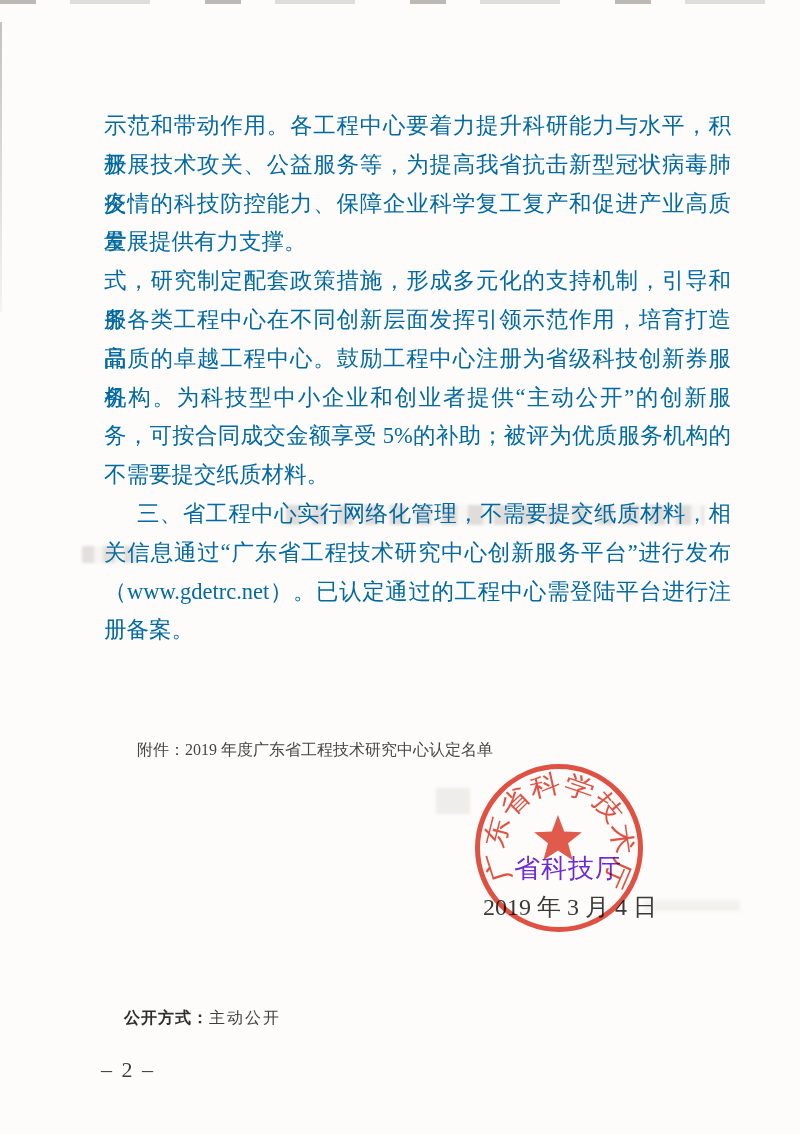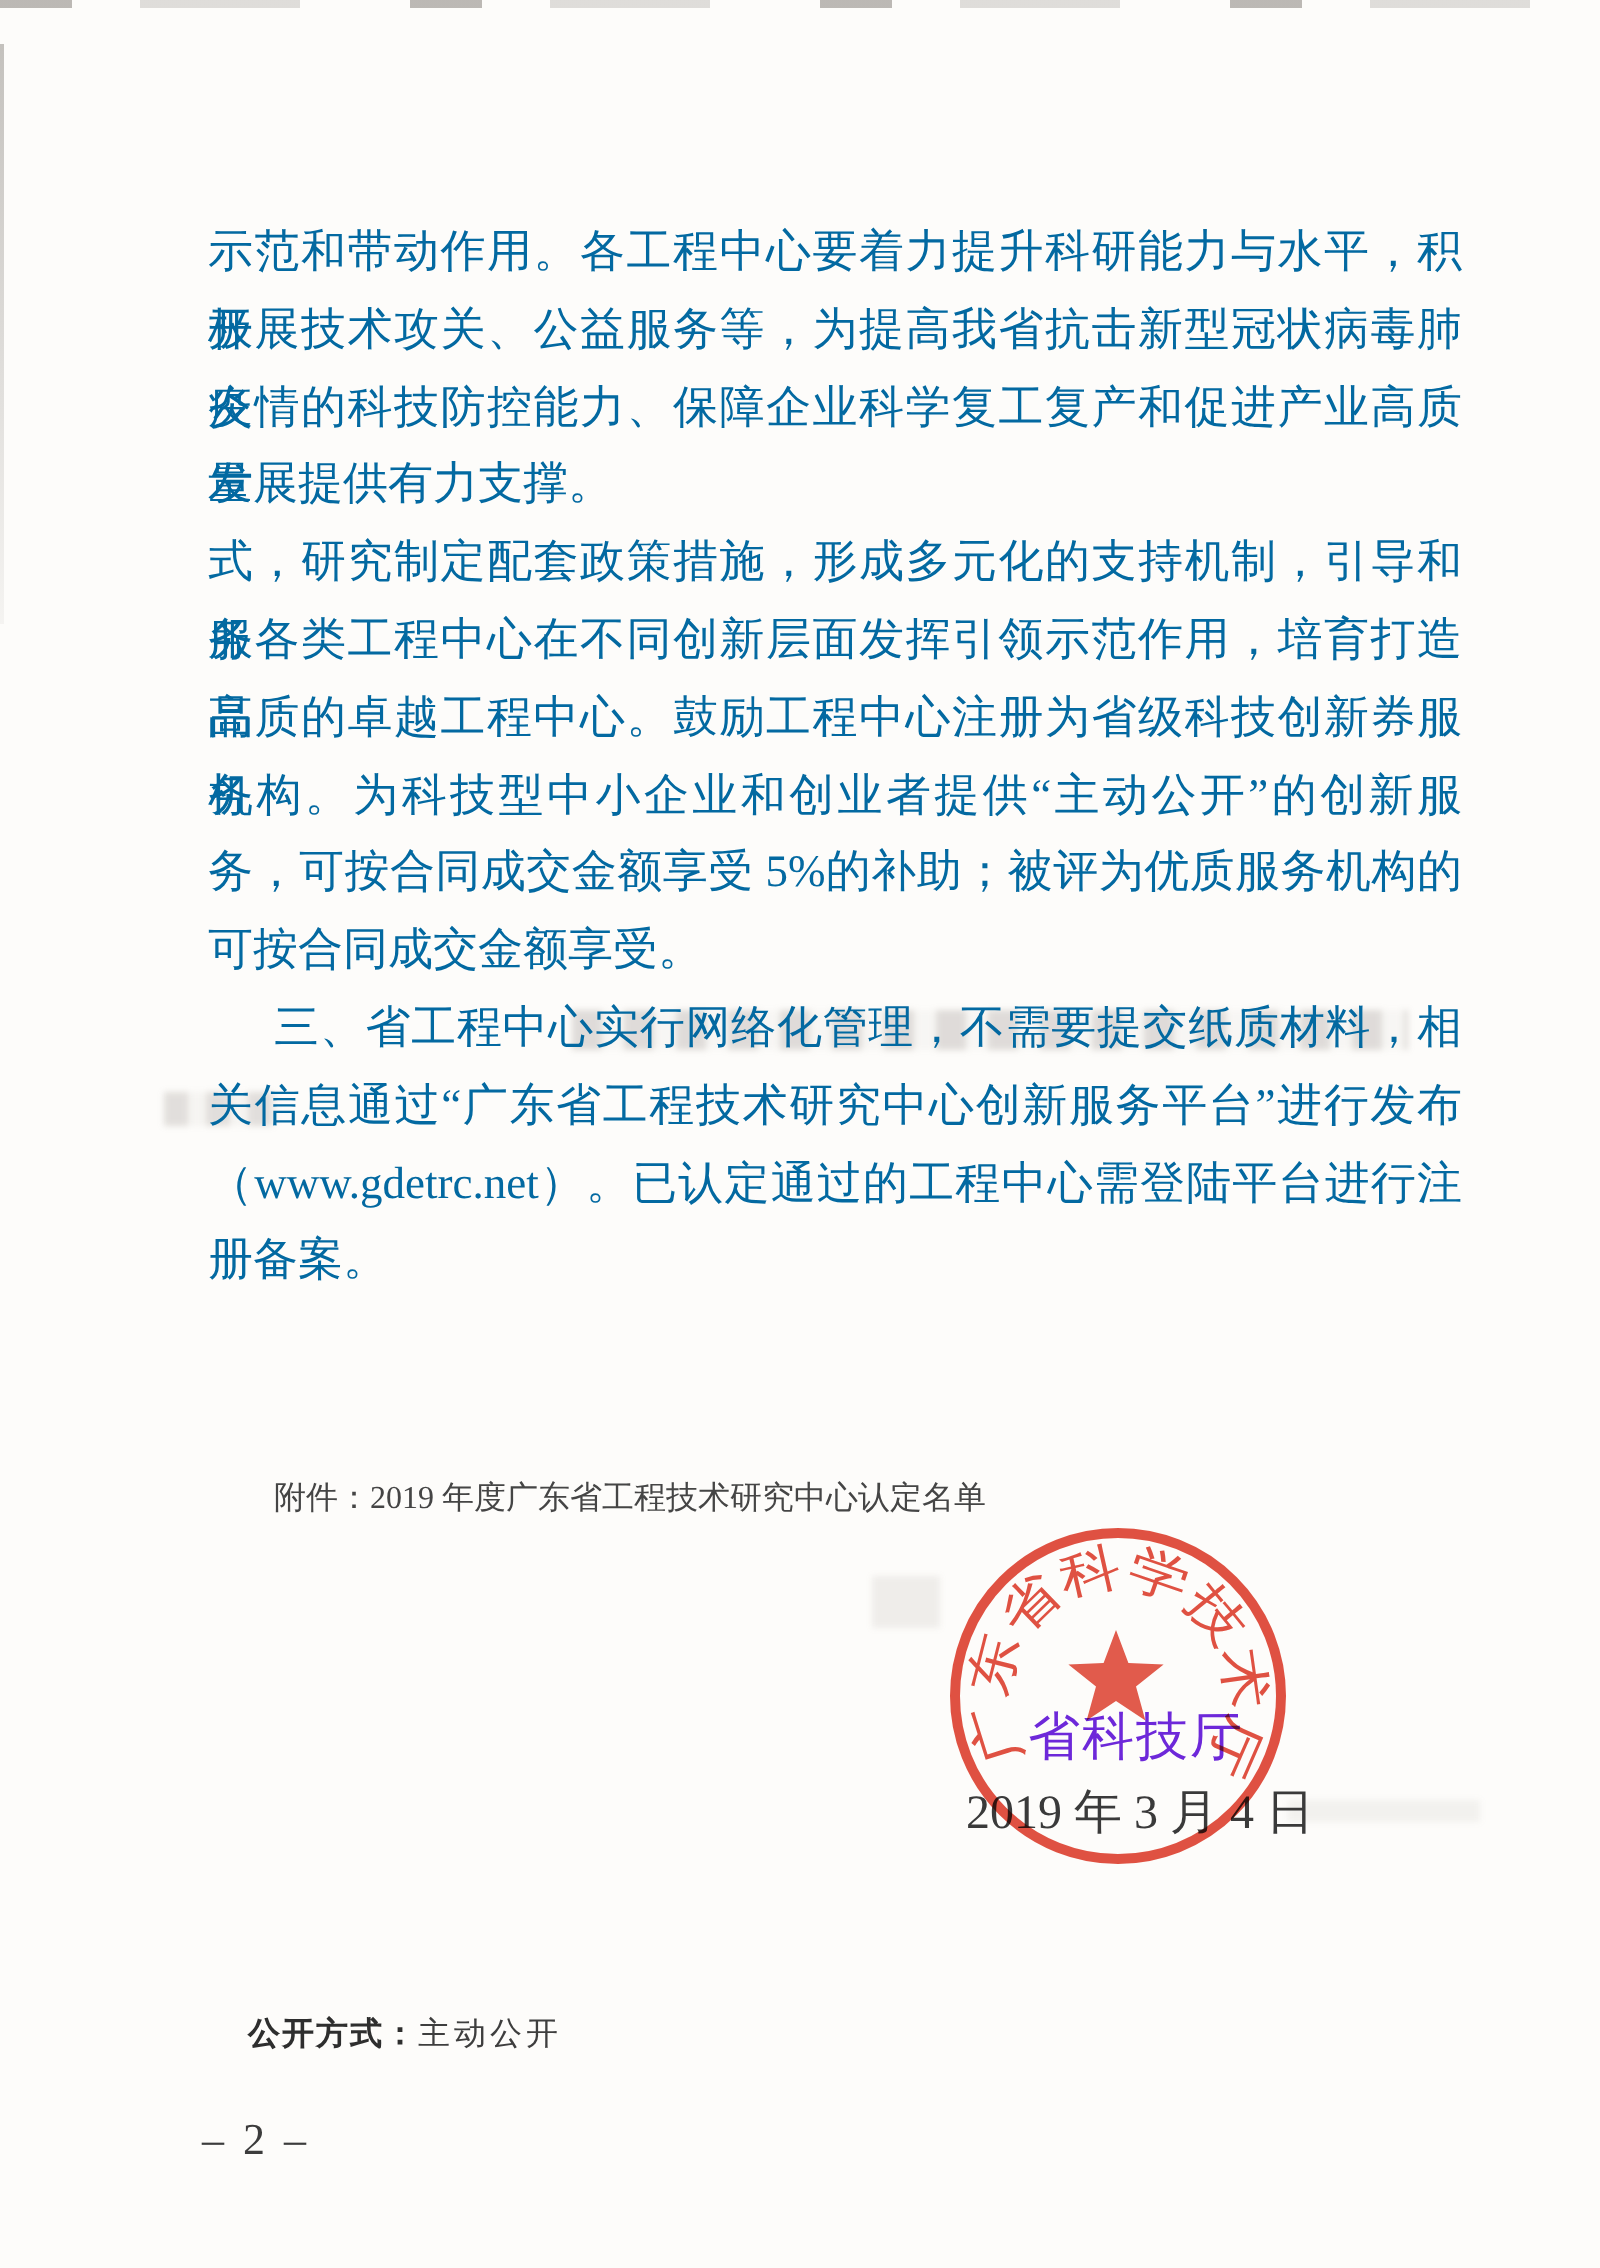--- a/index.html
+++ b/index.html
@@ -109,21 +109,21 @@
 
   <div class="doc-line role-fill">示范和带动作用。各工程中心要着力提升科研能力与水平，积极</div>
       <div class="doc-line role-fill">开展技术攻关、公益服务等，为提高我省抗击新型冠状病毒肺炎</div>
       <div class="doc-line role-fill">疫情的科技防控能力、保障企业科学复工复产和促进产业高质量</div>
       <div class="doc-line role-end">发展提供有力支撑。</div>
       <div class="doc-line role-fill">式，研究制定配套政策措施，形成多元化的支持机制，引导和服</div>
       <div class="doc-line role-fill">务各类工程中心在不同创新层面发挥引领示范作用，培育打造高</div>
       <div class="doc-line role-fill">品质的卓越工程中心。鼓励工程中心注册为省级科技创新券服务</div>
       <div class="doc-line role-fill">机构。为科技型中小企业和创业者提供“主动公开”的创新服</div>
       <div class="doc-line role-fill">务，可按合同成交金额享受 5%的补助；被评为优质服务机构的</div>
-      <div class="doc-line role-end">可按合同成交金额享受。</div>
+      <div class="doc-line role-end">不需要提交纸质材料。</div>
       <div class="doc-line role-start">三、省工程中心实行网络化管理，不需要提交纸质材料，相</div>
       <div class="doc-line role-fill">关信息通过“广东省工程技术研究中心创新服务平台”进行发布</div>
       <div class="doc-line role-fill">（www.gdetrc.net）。已认定通过的工程中心需登陆平台进行注</div>
       <div class="doc-line role-end">册备案。</div>
     </div>
 
   <div class="attachment-line">附件：2019 年度广东省工程技术研究中心认定名单</div>
 
   <div class="sig-agency">省科技厅</div>
 

